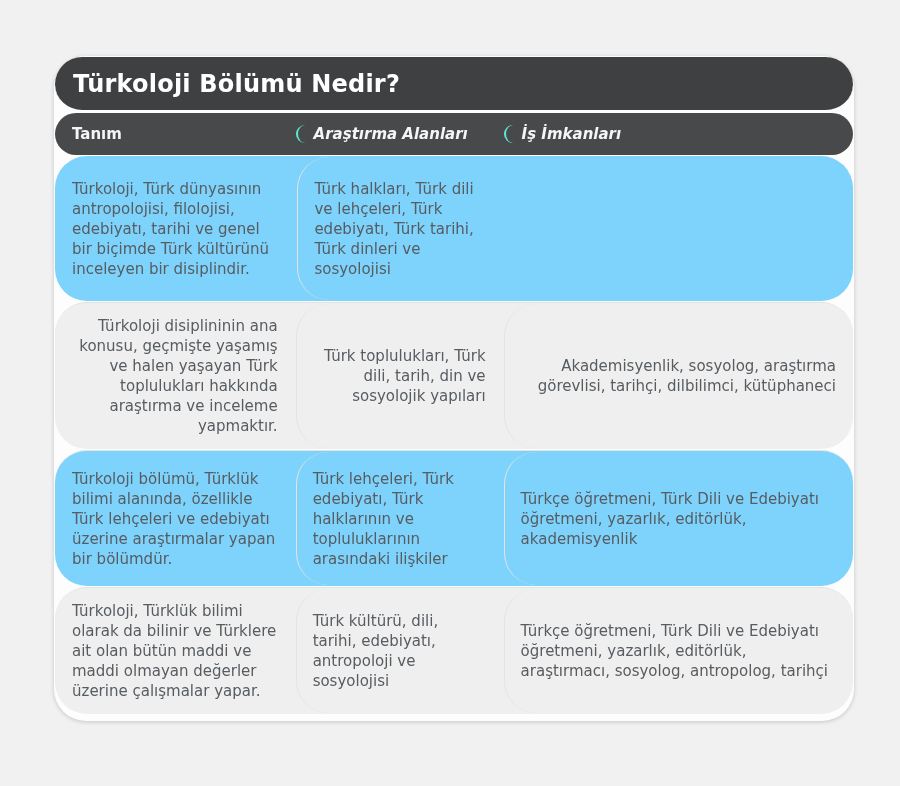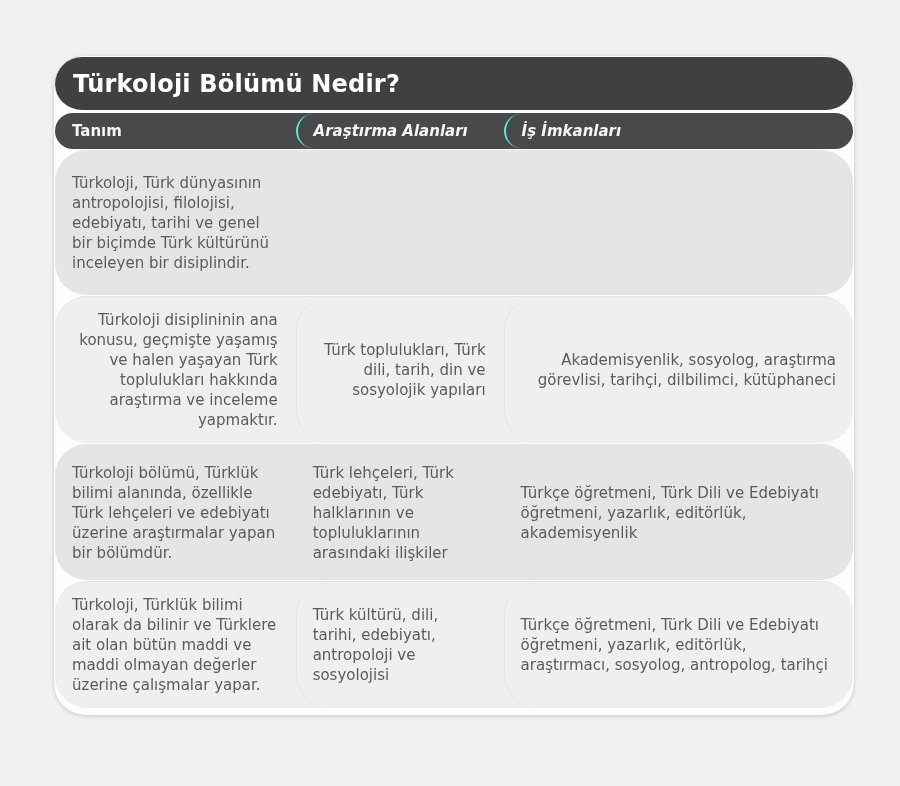--- a/index.html
+++ b/index.html
@@ -31,37 +31,38 @@
     font-weight: bold;
     height: 55px;
     line-height: 55px;
     padding: 0 18px;
     border-bottom: 2px solid #fdfdfd;
     letter-spacing: 0.2px;
   }
   .header-row {
     display: flex;
     background: #47494b;
-    height: 36px;
+    height: 42px;
+    align-items: center;
   }
   .header-cell {
     color: #f5f5f5;
     font-size: 15px;
     font-weight: bold;
     display: flex;
     align-items: center;
     padding: 0 16px;
   }
   .header-cell + .header-cell { border-left: 2px solid #5eead4; font-style: italic; }
   .col-1 { width: 30%; }
   .col-2 { width: 26%; }
   .col-3 { width: 44%; }
   .body-row {
     display: flex;
-    background: #e5e5e5;
+    background: #7dd3fc;
   }
   .body-row.alt { background: #efefef; }
   .body-row + .body-row { border-top: 1px solid #e3e3e3; }
   .body-cell {
     display: flex;
     align-items: center;
     padding: 12px 16px;
     color: #575c61;
     font-size: 15px;
     line-height: 20px;
@@ -87,20 +88,21 @@
     <div class="card-title">Türkoloji Bölümü Nedir?</div>
 
     <div class="header-row">
       <div class="header-cell col-1">Tanım</div>
       <div class="header-cell col-2">Araştırma Alanları</div>
       <div class="header-cell col-3">İş İmkanları</div>
     </div>
 
     <div class="body-row" style="min-height:145px;">
       <div class="body-cell col-1">Türkoloji, Türk dünyasının antropolojisi, filolojisi, edebiyatı, tarihi ve genel bir biçimde Türk kültürünü inceleyen bir disiplindir.</div>
+      <div class="body-cell col-2">Türk halkları, Türk dili ve lehçeleri, Türk edebiyatı, Türk tarihi, Türk dinleri ve sosyolojisi</div>
     </div>
 
     <div class="body-row alt" style="min-height:144px;text-align:right;">
       <div class="body-cell col-1">Türkoloji disiplininin ana konusu, geçmişte yaşamış ve halen yaşayan Türk toplulukları hakkında araştırma ve inceleme yapmaktır.</div>
       <div class="body-cell col-2">Türk toplulukları, Türk dili, tarih, din ve sosyolojik yapıları</div>
       <div class="body-cell col-3">Akademisyenlik, sosyolog, araştırma görevlisi, tarihçi, dilbilimci, kütüphaneci</div>
     </div>
 
     <div class="body-row" style="min-height:136px;">
       <div class="body-cell col-1">Türkoloji bölümü, Türklük bilimi alanında, özellikle Türk lehçeleri ve edebiyatı üzerine araştırmalar yapan bir bölümdür.</div>

